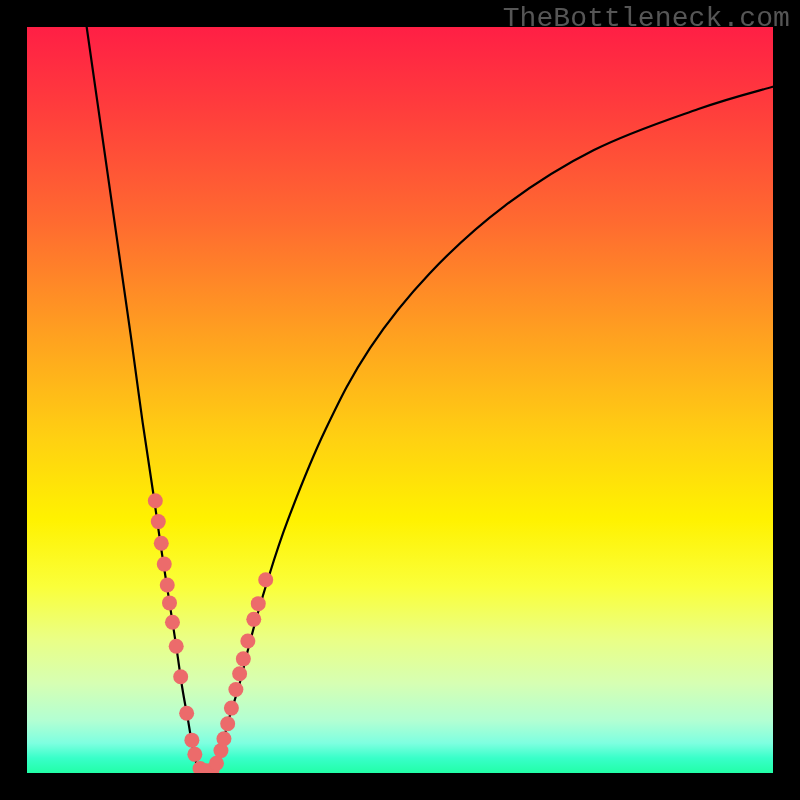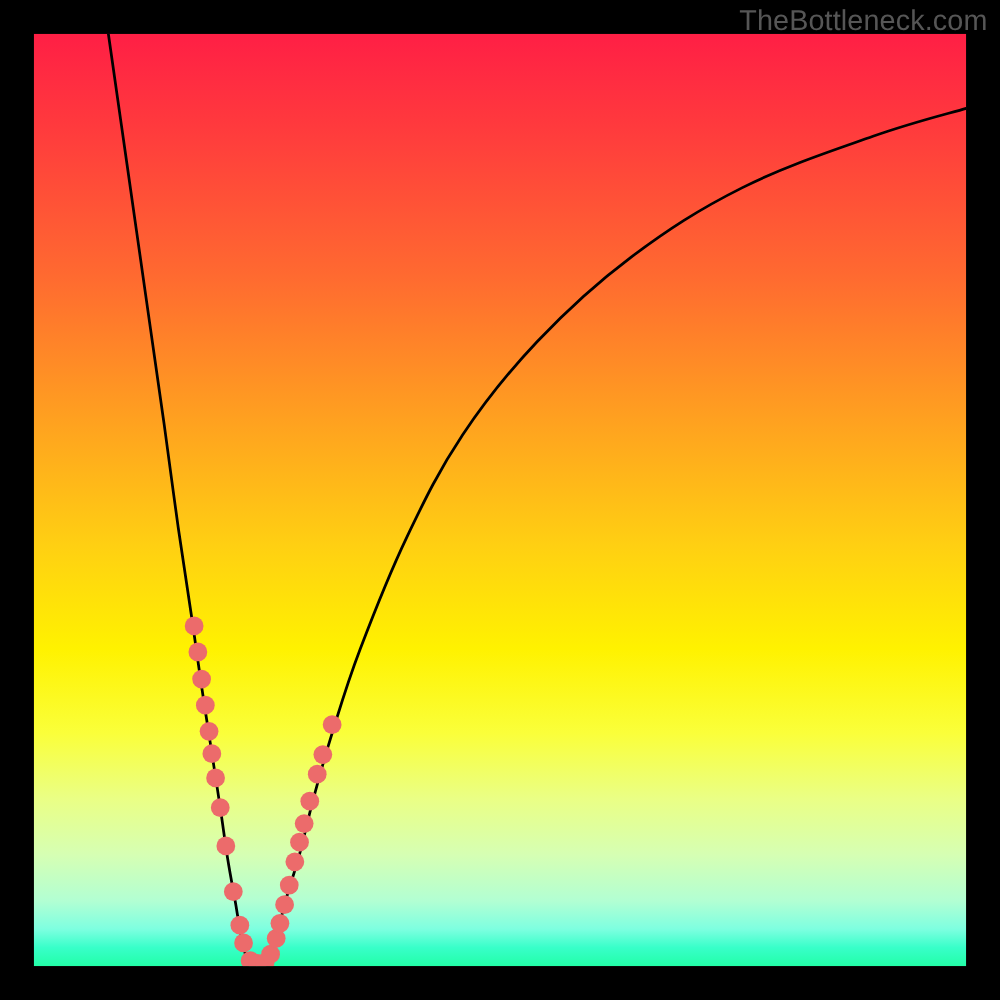--- a/index.html
+++ b/index.html
@@ -44,22 +44,22 @@
     );
   }
   svg.curve {
     position: absolute;
     inset: 0;
   }
   .watermark {
     position: absolute;
     top: 3px;
     right: 10px;
-    font-family: Liberation Sans, sans-serif;
-    font-size: 23px;
+    font-family: Liberation Mono, monospace;
+    font-size: 28px;
     color: #565656;
     letter-spacing: 0.1px;
     user-select: none;
   }
 </style>
 </head>
 <body>
 
 <div class="frame">
   <div class="plot-area">

